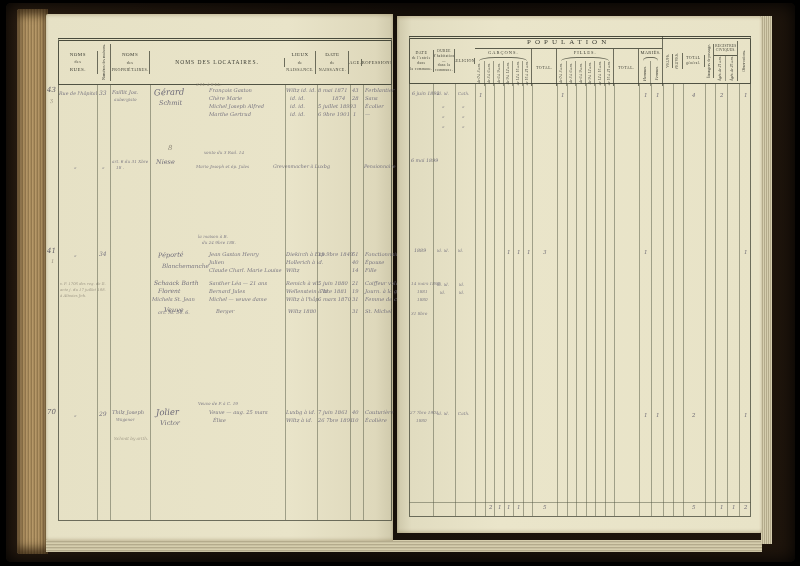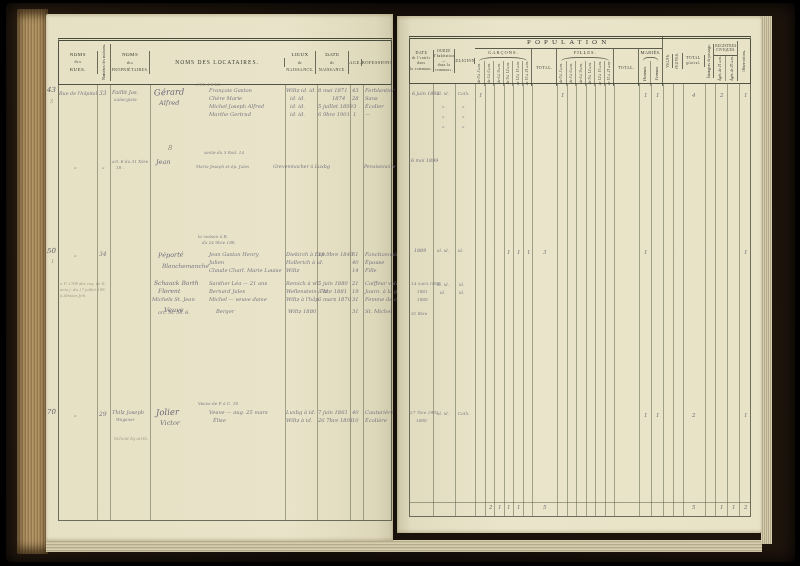--- a/index.html
+++ b/index.html
@@ -110,31 +110,31 @@
       <div class="hc" style="width:13px;font-size:4.5px">
         <span>AGE.</span>
       </div>
       <div class="hc" style="width:29px;font-size:4.5px">
         <span>PROFESSIONS.</span>
       </div>
     </div>
 
     <span class="hw marginNo" style="left:1px;top:73px">43</span>
     <span class="hw pencil" style="left:4px;top:84px">ʒ</span>
-    <span class="hw marginNo" style="left:1px;top:234px">50</span>
+    <span class="hw marginNo" style="left:1px;top:234px">41</span>
     <span class="hw pencil" style="left:5px;top:245px">1</span>
     <span class="hw marginNo" style="left:1px;top:395px">70</span>
 
     <span class="hw" style="left:13px;top:77px;font-size:4.8px">Rue de l'hôpital</span>
     <span class="hw" style="left:53px;top:76px;font-size:6px">33</span>
     <span class="hw" style="left:66px;top:76px">Faillit Jos.</span>
     <span class="hw tiny" style="left:68px;top:84px">aubergiste</span>
     <span class="hw tiny pencil" style="left:150px;top:69px">3 M. à 6 LL.</span>
     <span class="hw hw-lg" style="left:108px;top:74px">Gérard</span>
-    <span class="hw hw-md" style="left:113px;top:86px">Alfred</span>
+    <span class="hw hw-md" style="left:113px;top:86px">Schmit</span>
     <span class="hw" style="left:163px;top:74px">François Gaston</span>
     <span class="hw" style="left:163px;top:82px">Chère Marie</span>
     <span class="hw" style="left:163px;top:90px">Michel Joseph Alfred</span>
     <span class="hw" style="left:163px;top:98px">Marthe Gertrud</span>
     <span class="hw" style="left:240px;top:74px">Wiltz   id. id.</span>
     <span class="hw" style="left:244px;top:82px">id.   id.</span>
     <span class="hw" style="left:244px;top:90px">id.   id.</span>
     <span class="hw" style="left:244px;top:98px">id.   id.</span>
     <span class="hw" style="left:272px;top:74px">8 mai 1871</span>
     <span class="hw" style="left:286px;top:82px">1874</span>
@@ -146,21 +146,21 @@
     <span class="hw" style="left:307px;top:98px">1</span>
     <span class="hw" style="left:319px;top:74px">Ferblantier</span>
     <span class="hw" style="left:319px;top:82px">Sans</span>
     <span class="hw" style="left:319px;top:90px">Écolier</span>
     <span class="hw" style="left:319px;top:98px">—</span>
 
     <span class="hw tiny" style="left:158px;top:137px">vente du 3 Rad. 14</span>
     <span class="hw tiny" style="left:66px;top:146px">art. 6 du 31 Xbre</span>
     <span class="hw tiny" style="left:70px;top:152px">18 .</span>
     <span class="hw pencil" style="left:122px;top:131px;font-size:7px">8</span>
-    <span class="hw hw-md" style="left:110px;top:145px">Jean</span>
+    <span class="hw hw-md" style="left:110px;top:145px">Niese</span>
     <span class="hw tiny" style="left:150px;top:151px">Marie Joseph et ép. Jules</span>
     <span class="hw" style="left:227px;top:150px;font-size:4.8px">Grevenmacher à Luxbg</span>
     <span class="hw" style="left:318px;top:150px;font-size:4.8px">Pensionnaire</span>
     <span class="hw" style="left:28px;top:150px">„</span>
     <span class="hw" style="left:56px;top:150px">„</span>
 
     <span class="hw" style="left:28px;top:238px">„</span>
     <span class="hw" style="left:53px;top:237px;font-size:6px">34</span>
     <span class="hw hw-md" style="left:112px;top:238px;transform:rotate(-2deg)">Péporté</span>
     <span class="hw" style="left:116px;top:249px;font-size:5.8px">Blanchemanche</span>

